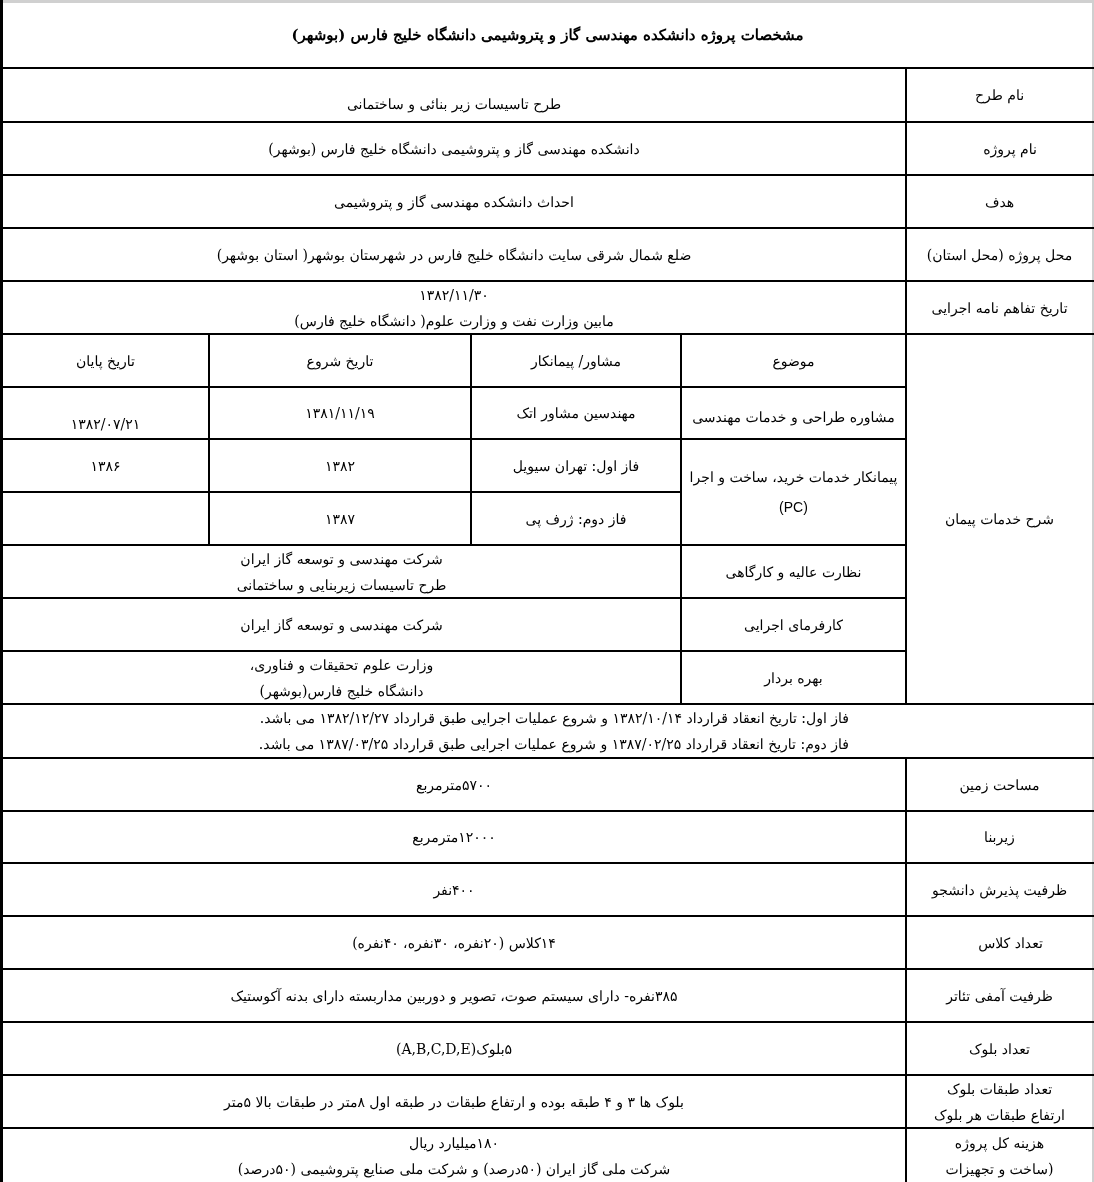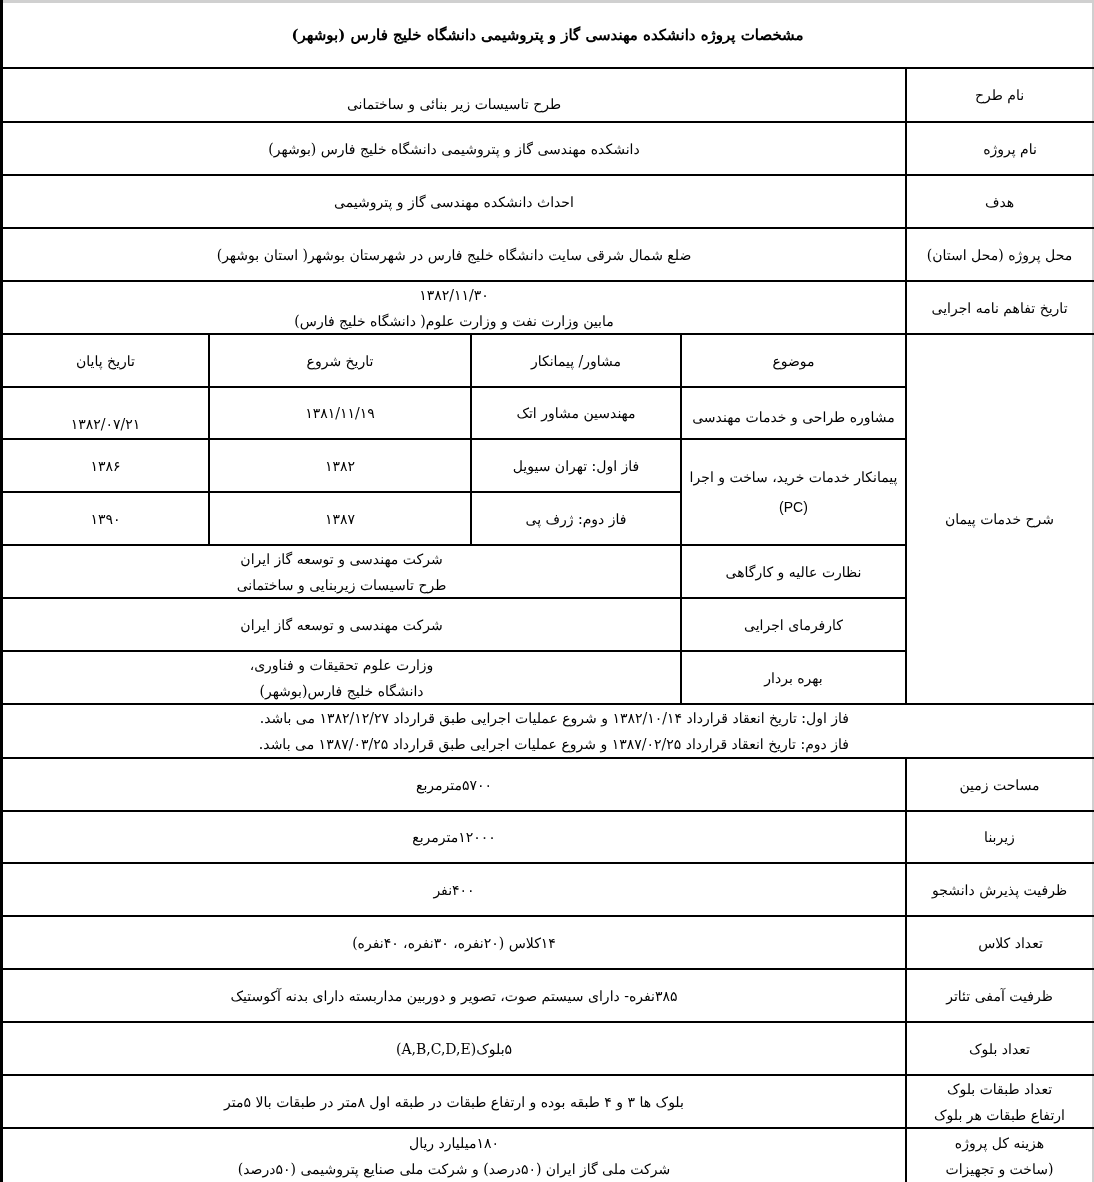--- a/index.html
+++ b/index.html
@@ -129,23 +129,20 @@
   <div class="cell" style="left:3px; top:440px; width:205px; height:51px;">
       <span>۱۳۸۶</span>
     </div>
   <div class="hline" style="left:0; top:491px; width:680px;"></div>
   <div class="cell" style="left:472px; top:493px; width:208px; height:51px;">
       <span>فاز دوم: ژرف پی</span>
     </div>
   <div class="cell" style="left:210px; top:493px; width:260px; height:51px;">
       <span>۱۳۸۷</span>
     </div>
-  <div class="cell" style="left:3px; top:493px; width:205px; height:51px;">
-      <span>۱۳۹۰</span>
-    </div>
   <div class="hline" style="left:0; top:544px; width:905px;"></div>
 
   <div class="cell" style="left:682px; top:546px; width:223px; height:51px;">
       <span>نظارت عالیه و کارگاهی</span>
     </div>
   <div class="cell" style="left:3px; top:546px; width:677px; height:51px; line-height:26px;">
     <span>شرکت مهندسی و توسعه گاز ایران</span>
     <span>طرح تاسیسات زیربنایی و ساختمانی</span>
   </div>
   <div class="hline" style="left:0; top:597px; width:905px;"></div>

